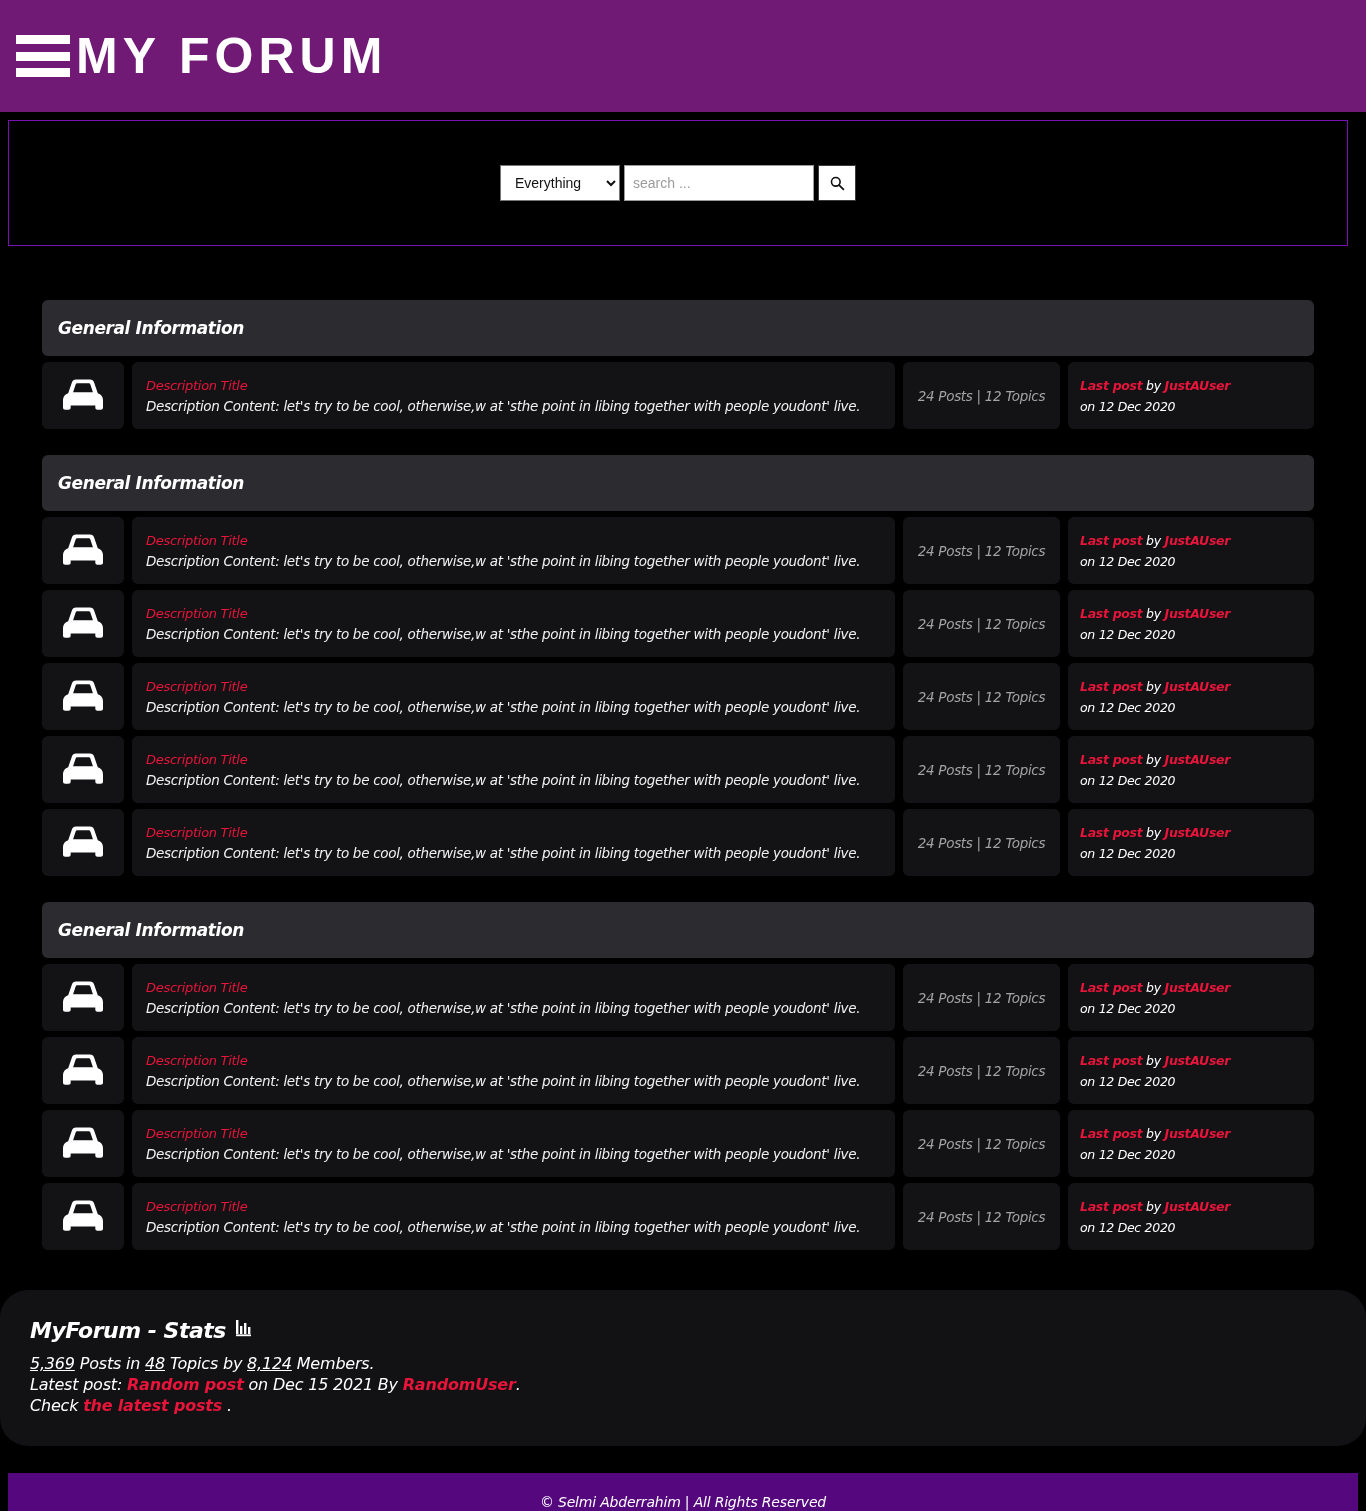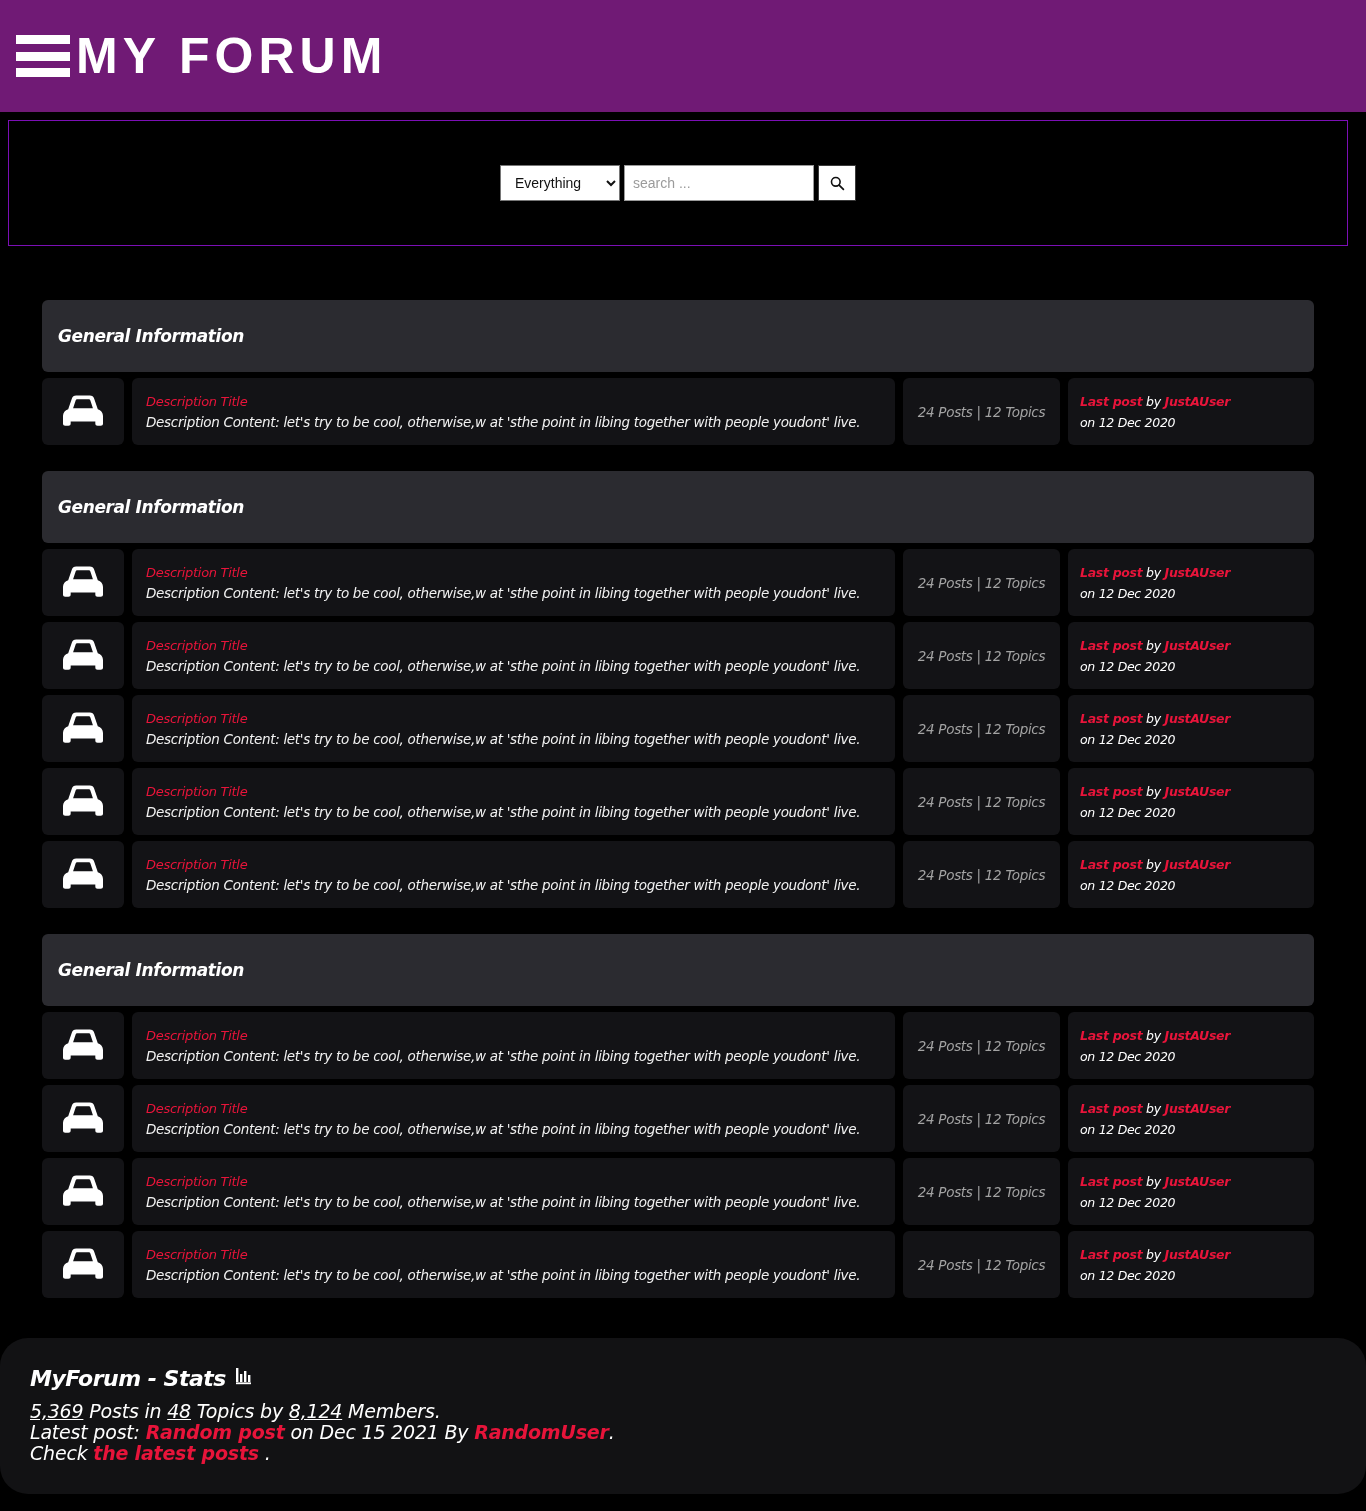--- a/index.html
+++ b/index.html
@@ -98,21 +98,21 @@
   .search-btn svg { display: block; }
 
   
   .forum-wrap {
     padding: 54px 52px 0 42px;
   }
   .category { margin-bottom: 26px; }
   .cat-header {
     background: #2b2b30;
     border-radius: 6px;
-    height: 72px;
+    height: 56px;
     display: flex;
     align-items: center;
     padding-left: 16px;
     margin-bottom: 6px;
   }
   .cat-title {
     color: #ffffff;
     font-family: "DejaVu Sans", sans-serif;
     font-style: italic;
     font-weight: 700;
@@ -213,21 +213,21 @@
     margin-bottom: 10px;
     display: flex;
     align-items: center;
     gap: 8px;
   }
   .chart-glyph { display: inline-block; }
   .stats-line {
     color: #ffffff;
     font-family: "DejaVu Sans", sans-serif;
     font-style: italic;
-    font-size: 19px;
+    font-size: 16px;
     letter-spacing: -0.2px;
     line-height: 21px;
   }
   .u { text-decoration: underline; }
 
   
   .footer {
     margin: 27px 8px 0 8px;
     height: 58px;
     background: #55077e;

